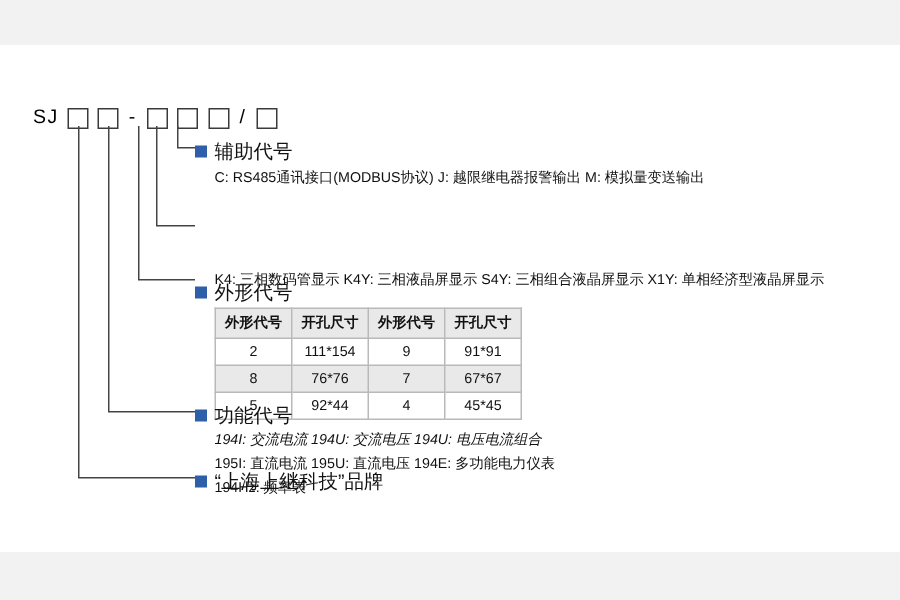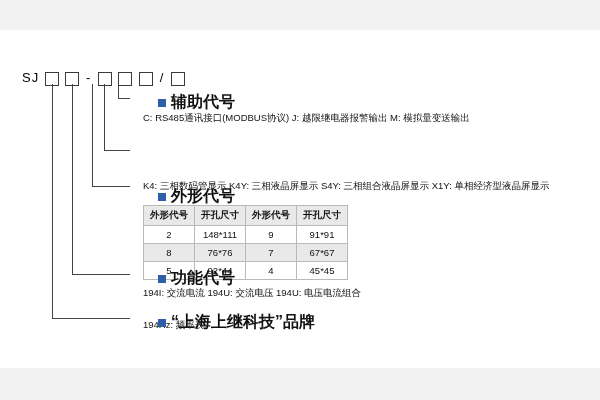--- a/index.html
+++ b/index.html
@@ -32,23 +32,22 @@
     border:1px solid #3a3a3a;vertical-align:middle;margin:0 1px;
   }
   .dash{display:inline-block;width:7px;text-align:center;}
 
   
   .vline{position:absolute;background:#444;width:1px;}
   .hline{position:absolute;background:#444;height:1px;}
 
   
   .sec-title{
-    position:absolute;font-size:16px;font-weight:bold;color:#111;
+    position:absolute;font-size:13px;font-weight:normal;color:#111;
     white-space:nowrap;
-    margin-left:28px;
   }
   .sq{
     display:inline-block;width:8px;height:8px;background:#2f5fa8;
     margin-right:5px;vertical-align:baseline;position:relative;top:0px;
   }
   .line{
     position:absolute;font-size:9.5px;color:#111;white-space:nowrap;
   }
 
   
@@ -116,21 +115,21 @@
       <tr>
         <th>外形代号</th>
         <th>开孔尺寸</th>
         <th>外形代号</th>
         <th>开孔尺寸</th>
       </tr>
     </thead>
     <tbody>
       <tr>
         <td>2</td>
-        <td>148*111</td>
+        <td>111*154</td>
         <td>9</td>
         <td>91*91</td>
       </tr>
       <tr class="alt">
         <td>8</td>
         <td>76*76</td>
         <td>7</td>
         <td>67*67</td>
       </tr>
       <tr>
@@ -138,19 +137,20 @@
         <td>92*44</td>
         <td>4</td>
         <td>45*45</td>
       </tr>
     </tbody>
   </table>
 
   <div class="sec-title" style="left:130px;top:268px;">
     <span class="sq"></span><span>功能代号</span>
   </div>
-  <div class="line" style="left:143px;top:287px;">194I:  交流电流        194U:  交流电压        194U:  电压电流组合</div>
+  <div class="line" style="left:143px;top:287px;font-style:italic;">194I:  交流电流        194U:  交流电压        194U:  电压电流组合</div>
+  <div class="line" style="left:143px;top:303px;">195I:  直流电流        195U:  直流电压        194E:  多功能电力仪表</div>
   <div class="line" style="left:143px;top:319px;text-align:right;">                                                                194Hz:  频率表</div>
 
   <div class="sec-title" style="left:130px;top:312px;">
     <span class="sq"></span><span>“上海上继科技”品牌</span>
   </div>
 </div>
 
 </body></html>

